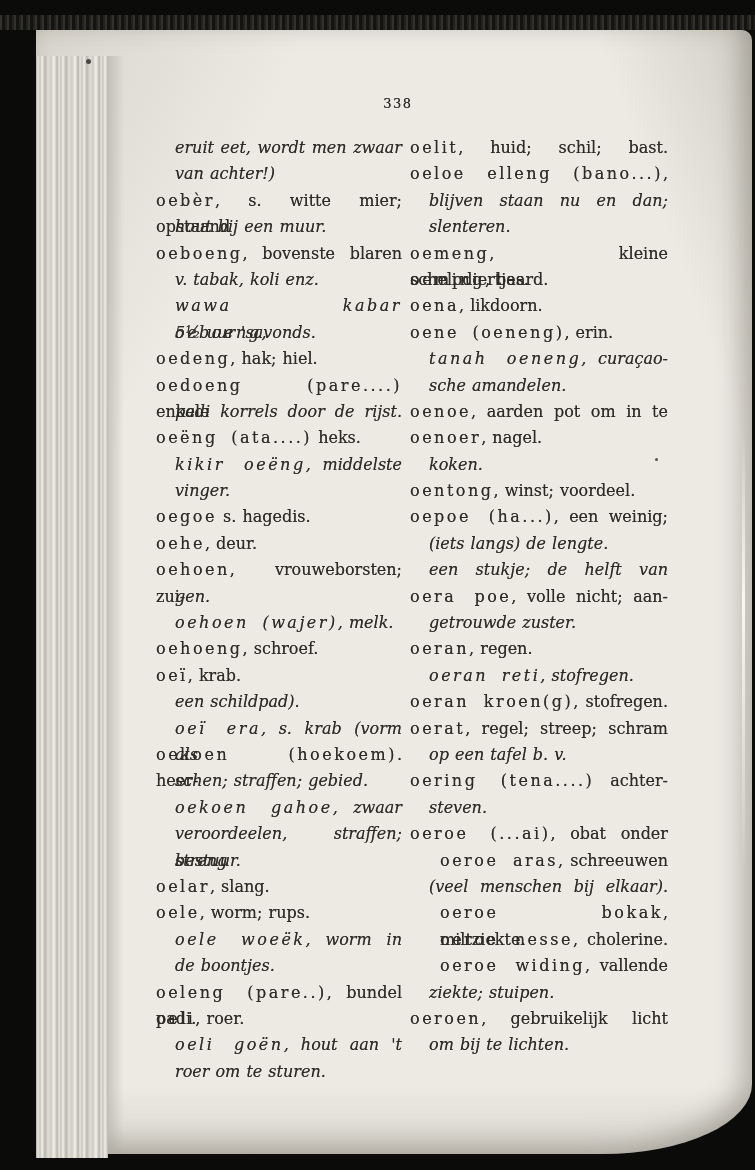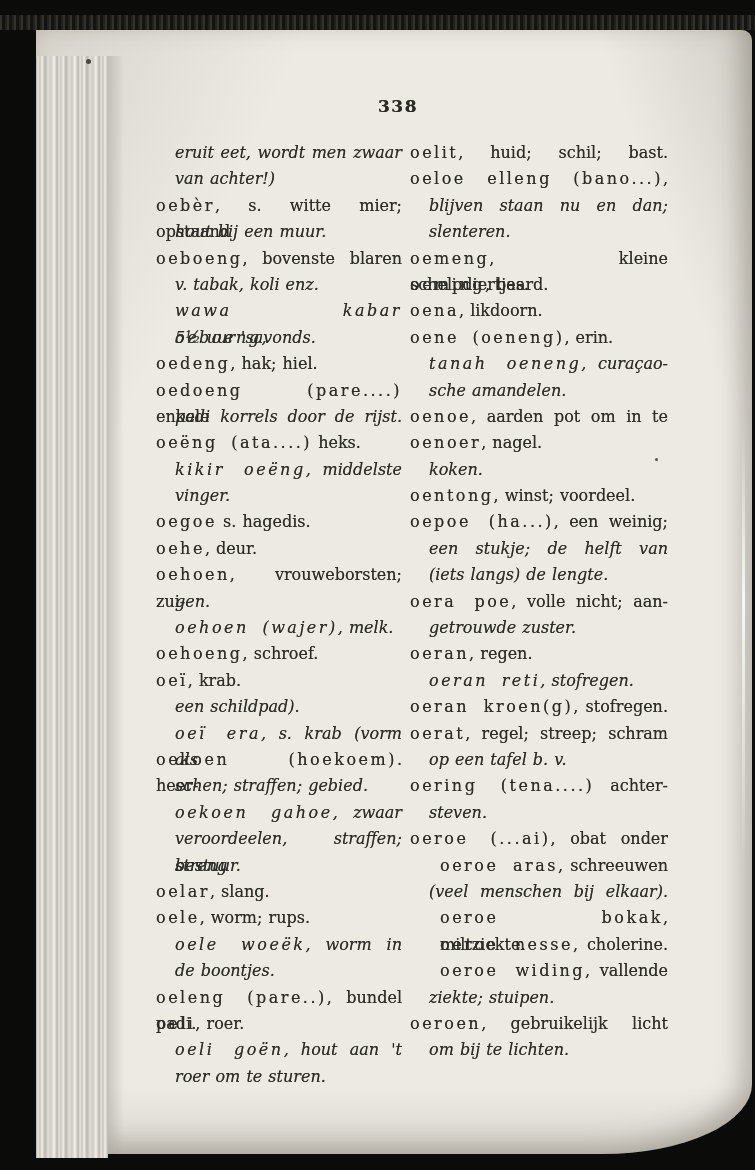--- a/index.html
+++ b/index.html
@@ -45,21 +45,21 @@
   .speck { position: absolute; border-radius: 50%; background: #4a4843; }
   .s1 { left: 50px; top: 29px; width: 5px; height: 5px; }
   .s2 { left: 619px; top: 428px; width: 3px; height: 3px; background: #56534c; }
   .content {
     position: absolute; left: 120px; top: 66px; width: 528px;
     color: var(--ink, #2d2b26);
   }
   .page-number {
     width: 100%; text-align: center;
     position: relative; left: -22px;
-    font-size: 17px; letter-spacing: 1.5px; font-weight: bold;
+    font-size: 13px; letter-spacing: 1.5px; font-weight: normal;
     color: var(--ink, #2d2b26);
     text-shadow: 0 0 .5px rgba(45,43,38,.8);
   }
   .columns { display: flex; margin-top: 24px; }
   .col { font-size: 16px; }
   .col-left  { width: 246px; }
   .col-right { width: 258px; margin-left: 8px; }
   .line {
     height: 26.4px; line-height: 26.4px;
     white-space: nowrap;
@@ -134,22 +134,22 @@
           <div class="line i0"><span class="head">oeming</span><span>, baard.</span></div>
           <div class="line i0"><span class="head">oena</span><span>, likdoorn.</span></div>
           <div class="line i0"><span class="head">oene (oeneng)</span><span>, erin.</span></div>
           <div class="line i1 fill"><span class="head">tanah oeneng</span><span>, curaçao-</span></div>
           <div class="line i1"><span>sche amandelen.</span></div>
           <div class="line i0 fill"><span class="head">oenoe</span><span>, aarden pot om in te</span></div>
           <div class="line i0"><span class="head">oenoer</span><span>, nagel.</span></div>
           <div class="line i1"><span>koken.</span></div>
           <div class="line i0"><span class="head">oentong</span><span>, winst; voordeel.</span></div>
           <div class="line i0 fill"><span class="head">oepoe (ha...)</span><span>, een weinig;</span></div>
+          <div class="line i1"><span>(iets langs) de lengte.</span></div>
           <div class="line i1 fill"><span>een stukje; de helft van</span></div>
-          <div class="line i1"><span>(iets langs) de lengte.</span></div>
           <div class="line i0 fill"><span class="head">oera poe</span><span>, volle nicht; aan-</span></div>
           <div class="line i1"><span>getrouwde zuster.</span></div>
           <div class="line i0"><span class="head">oeran</span><span>, regen.</span></div>
           <div class="line i1"><span class="head">oeran reti</span><span>, stofregen.</span></div>
           <div class="line i0 fill"><span class="head">oeran kroen(g)</span><span>, stofregen.</span></div>
           <div class="line i0 fill"><span class="head">oerat</span><span>, regel; streep; schram</span></div>
           <div class="line i1"><span>op een tafel b. v.</span></div>
           <div class="line i0 fill"><span class="head">oering (tena....)</span><span> achter-</span></div>
           <div class="line i1"><span>steven.</span></div>
           <div class="line i0 fill"><span class="head">oeroe (...ai)</span><span>, obat onder</span></div>

